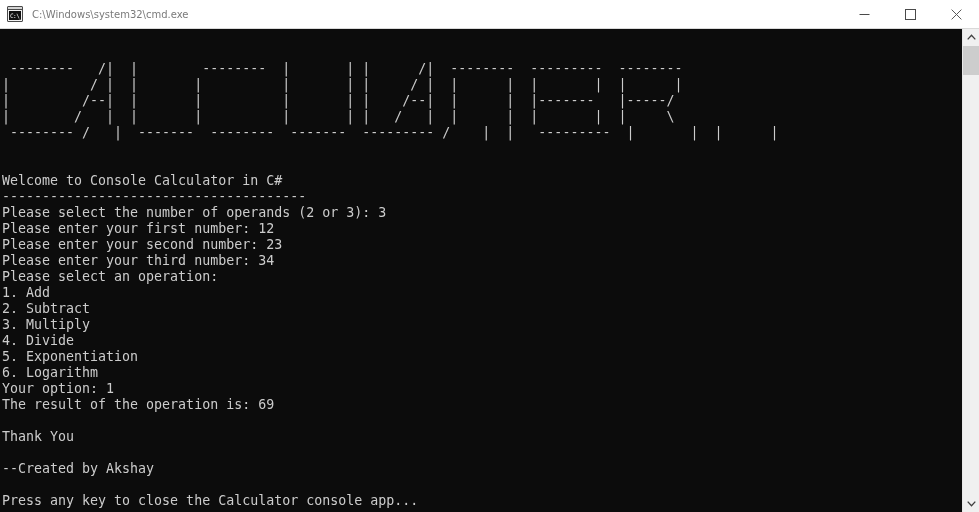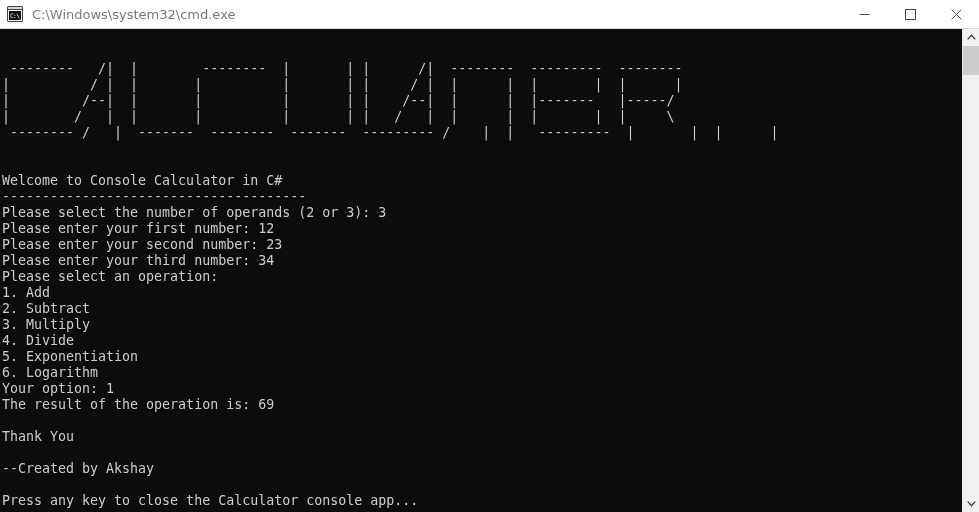--- a/index.html
+++ b/index.html
@@ -71,21 +71,21 @@
     font-size: 6px;
     line-height: 9px;
     letter-spacing: -0.5px;
     padding-left: 1px;
     box-sizing: border-box;
     overflow: hidden;
     white-space: nowrap;
   }
   .title-text {
     margin-left: 9px;
-    font-size: 13px;
+    font-size: 10px;
     color: #7a7a7a;
     font-family: "DejaVu Sans", sans-serif;
     white-space: nowrap;
     overflow: hidden;
     text-overflow: ellipsis;
   }
   .win-buttons {
     display: flex;
     height: 29px;
     flex: 0 0 auto;

